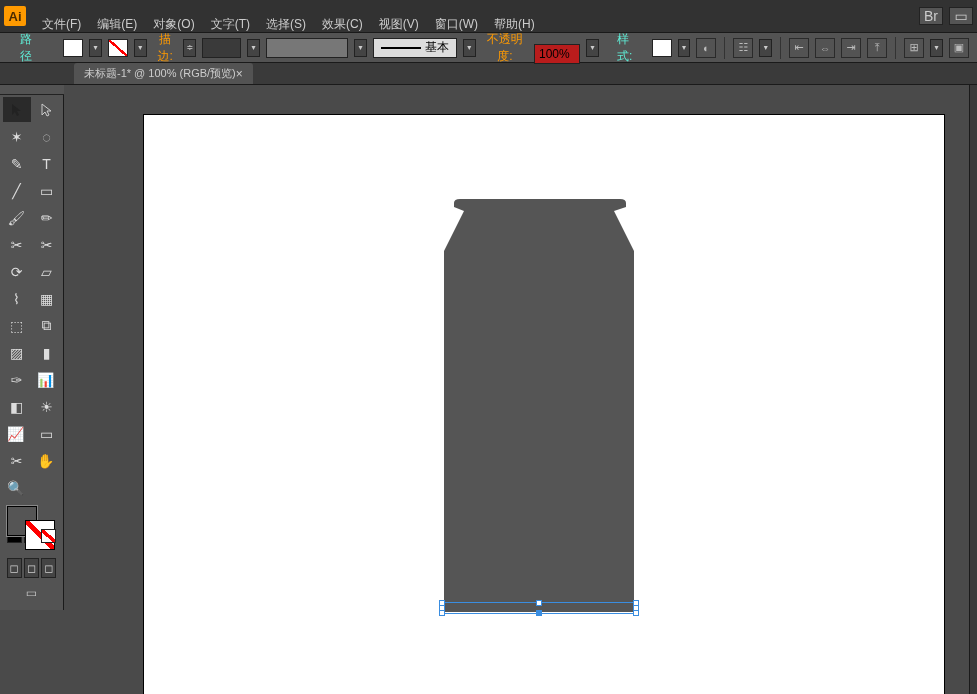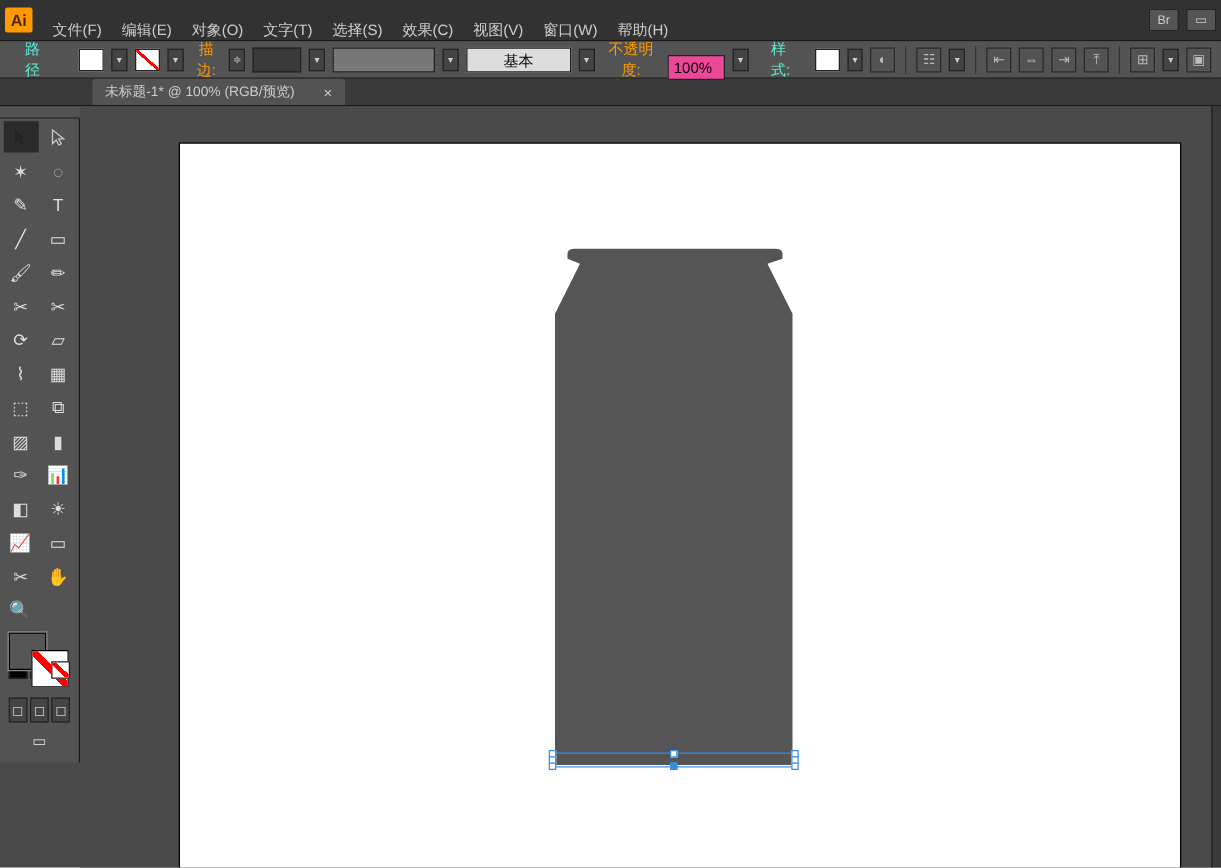--- a/index.html
+++ b/index.html
@@ -3,42 +3,42 @@
 <meta charset="utf-8">
 <style>
   * { margin: 0; padding: 0; box-sizing: border-box; font-family: "Microsoft YaHei", Arial, sans-serif; }
   body { background: #4a4a4a; width: 977px; height: 694px; overflow: hidden; color: #ccc; font-size: 12px; user-select: none; }
 
   
   .menubar { height: 24px; background: #323232; display: flex; align-items: center; padding: 16px 4px; border-bottom: 1px solid #1a1a1a; justify-content: center; }
   .logo { width: 22px; height: 20px; background: #ff9a00; color: #4a2a00; font-weight: bold; font-size: 13px; display: flex; align-items: center; justify-content: center; margin-right: 8px; border-radius: 2px; }
   .menu-item { padding: 2px 8px; cursor: pointer; margin-top: 17px; }
   .menubar-right { margin-left: auto; display: flex; gap: 6px; align-items: center; }
-  .menubar-icon { width: 24px; height: 18px; background: #555; border: 1px solid #222; display: flex; align-items: center; justify-content: center; font-size: 10px; }
+  .menubar-icon { width: 24px; height: 18px; background: #555; border: 1px solid #222; display: flex; align-items: center; justify-content: center; font-size: 14px; }
 
   
   .controlbar { height: 30px; background: #535353; display: flex; align-items: center; padding: 0 8px; gap: 6px; border-bottom: 1px solid #1a1a1a; }
   .controlbar .label { color: #5eead4; margin-right: 4px; margin-left: 12px; }
   .swatch { width: 22px; height: 18px; border: 1px solid #222; background: #fff; position: relative; }
   .swatch.none::after { content:""; position:absolute; left:0; top:0; right:0; bottom:0; background: linear-gradient(to top right, transparent 45%, red 45%, red 55%, transparent 55%); }
   .dropdown { width: 14px; height: 18px; background: #444; border: 1px solid #222; display: flex; align-items: center; justify-content: center; font-size: 8px; }
   .stroke-label { color: #ff9a00; text-align: center; }
   .field { height: 20px; background: #3a3a3a; border: 1px solid #222; display: flex; align-items: center; padding: 0 4px; }
   .wide-field { width: 90px; background: #777; }
-  .stroke-preview { width: 92px; background: #ddd; color: #000; justify-content: center; gap: 4px; flex-direction: column; }
+  .stroke-preview { width: 92px; background: #ddd; color: #000; justify-content: center; gap: 4px; }
   .stroke-preview .line { width: 40px; height: 2px; background: #000; }
-  .opacity-field { width: 50px; background: #ec4899; color: #000; margin-top: 12px; }
+  .opacity-field { width: 50px; background: #b91c1c; color: #000; margin-top: 12px; }
   .style-swatch { width: 22px; height: 18px; background: #fff; border: 1px solid #222; }
   .ctrl-icon { width: 22px; height: 20px; border: 1px solid #2a2a2a; background: #535353; display: flex; align-items: center; justify-content: center; font-size: 11px; color: #bbb; }
   .spacer-sm { width: 6px; }
   .divider { width: 1px; height: 22px; background: #333; margin: 0 2px; }
 
   
   .tabrow { height: 22px; background: #3a3a3a; display: flex; align-items: flex-end; border-bottom: 1px solid #1a1a1a; padding-left: 74px; }
-  .tab { background: #535353; padding: 3px 10px; font-size: 11px; display: flex; align-items: center; gap: 23px; border-top-left-radius: 3px; border-top-right-radius: 3px; }
+  .tab { background: #535353; padding: 3px 10px; font-size: 11px; display: flex; align-items: center; gap: 0; border-top-left-radius: 3px; border-top-right-radius: 3px; }
   .tab .close { font-size: 12px; cursor: pointer; }
 
   
   .main { display: flex; height: calc(694px - 24px - 30px - 22px); }
 
   
   .toolbox-wrap { display: flex; flex-direction: column; }
   .toolbox-grip { height: 10px; background: #535353; border-bottom: 1px solid #222; width: 64px; }
   .toolbox { width: 64px; background: #535353; padding: 2px; display: grid; grid-template-columns: 28px 28px; grid-auto-rows: 25px; gap: 2px; justify-content: center; border-right: 1px solid #1a1a1a; }
   .tool { width: 28px; height: 25px; display: flex; align-items: center; justify-content: center; font-size: 14px; color: #ddd; cursor: pointer; }

